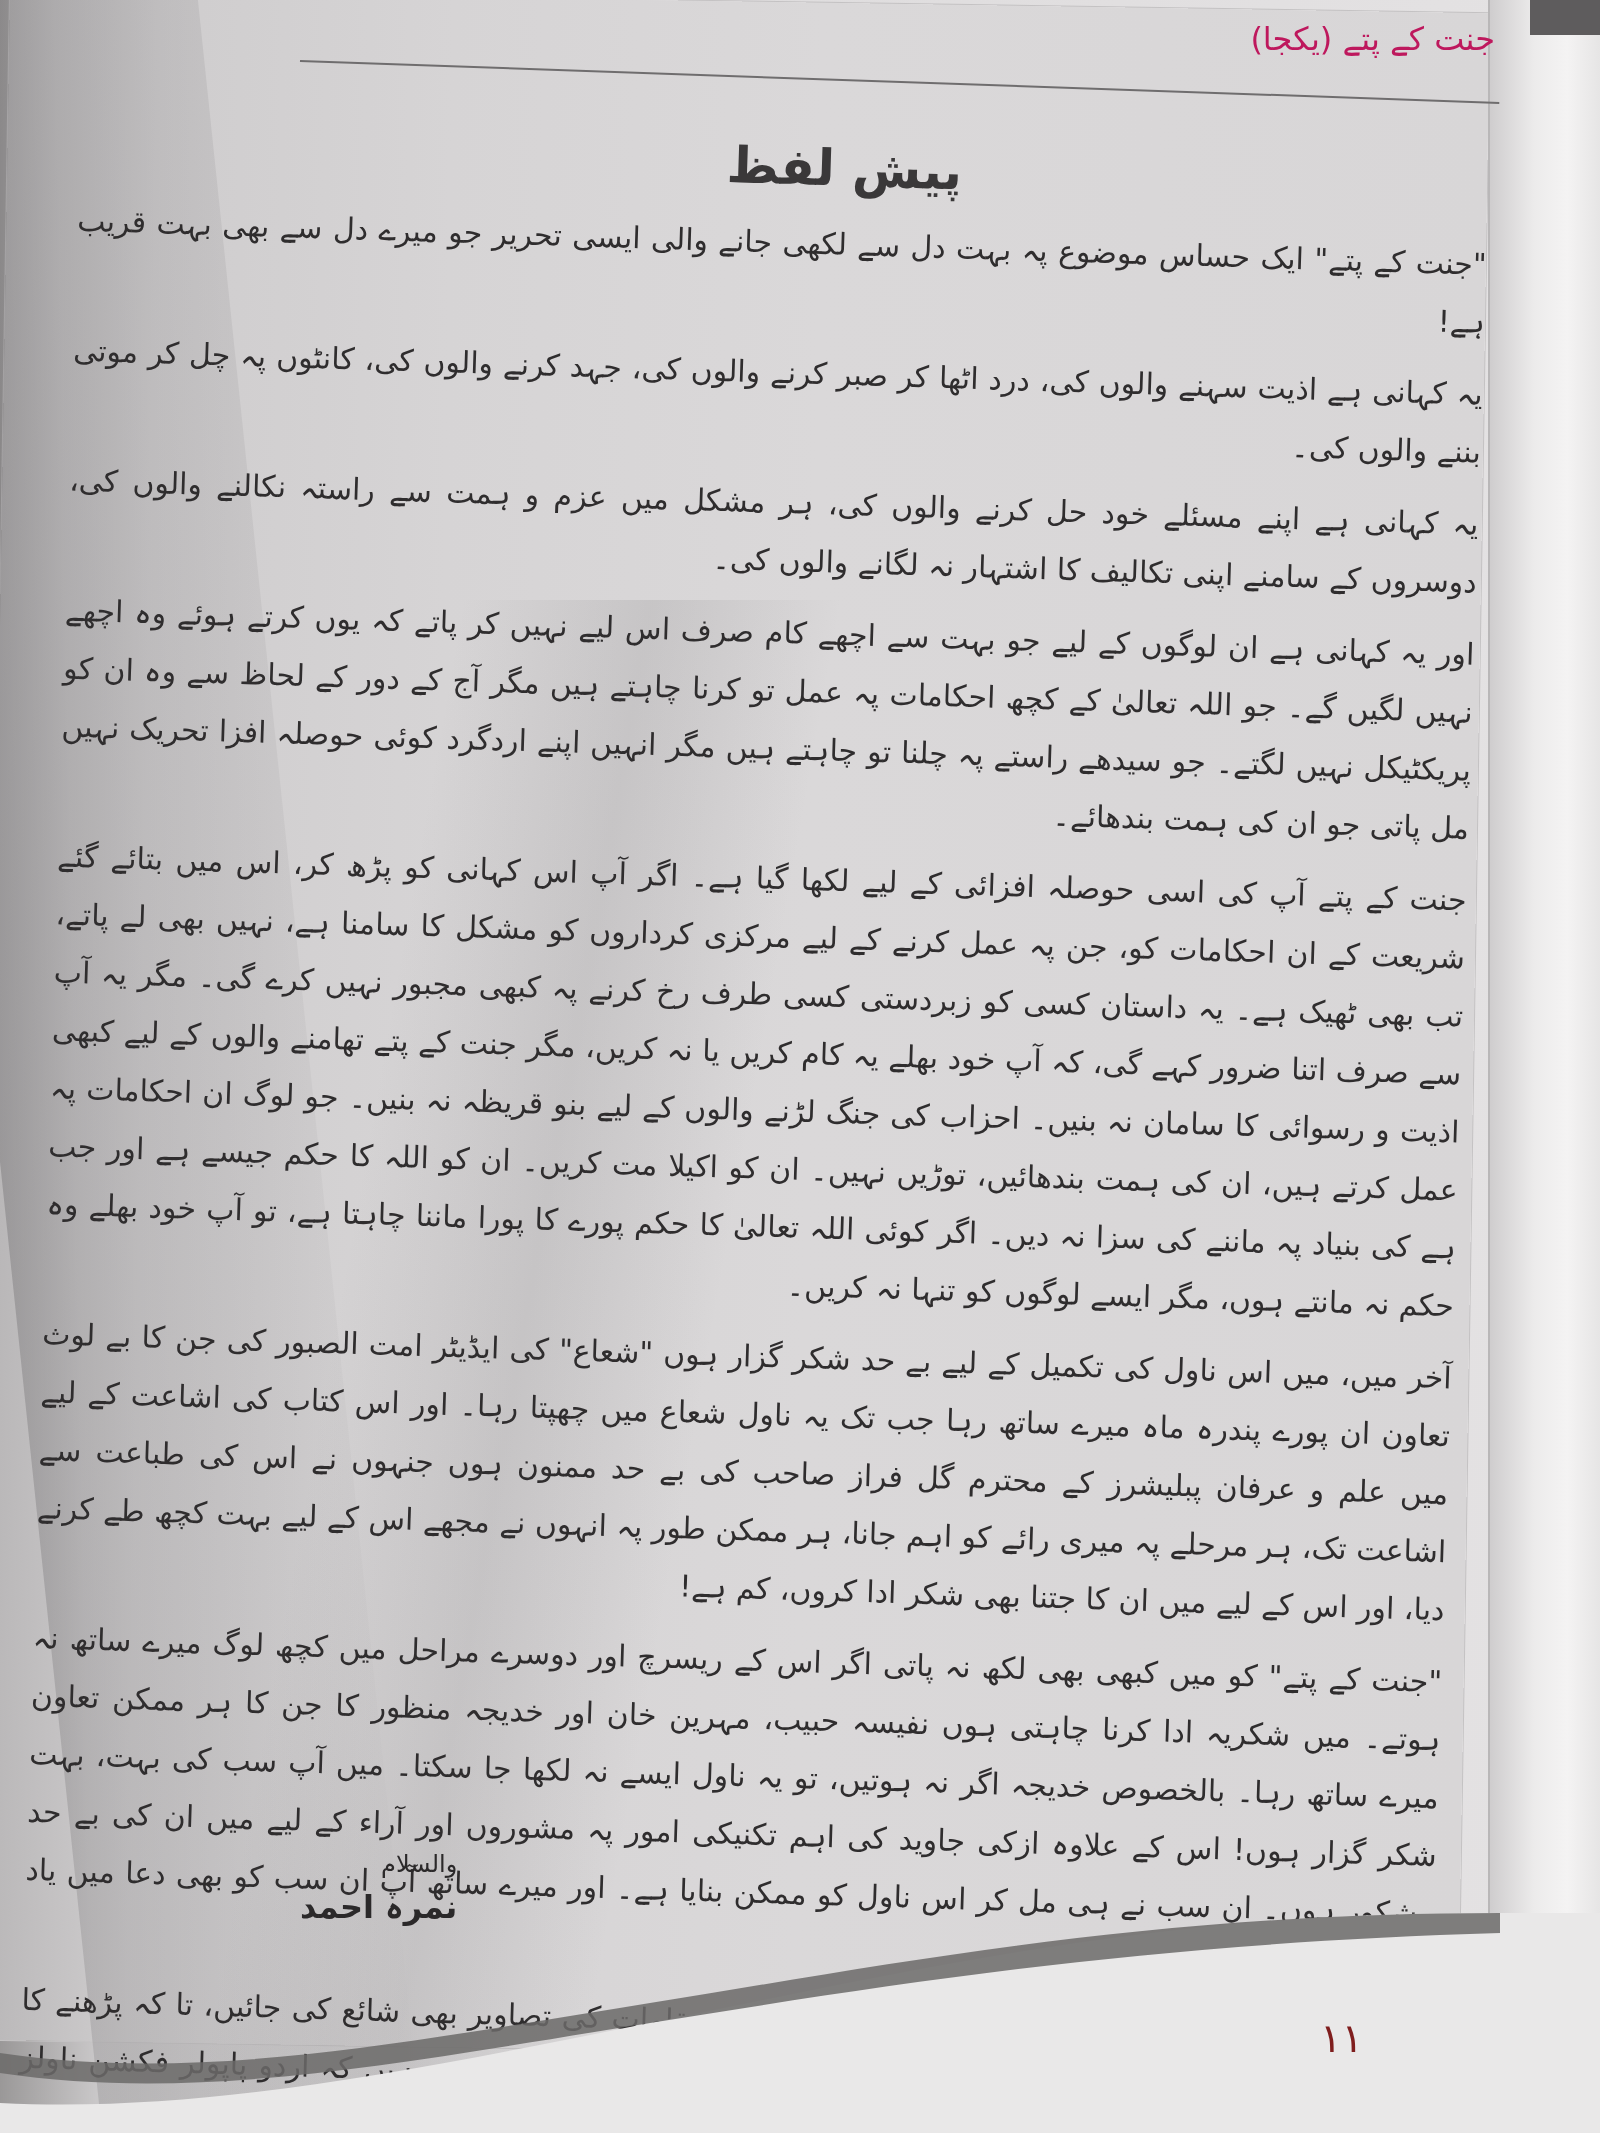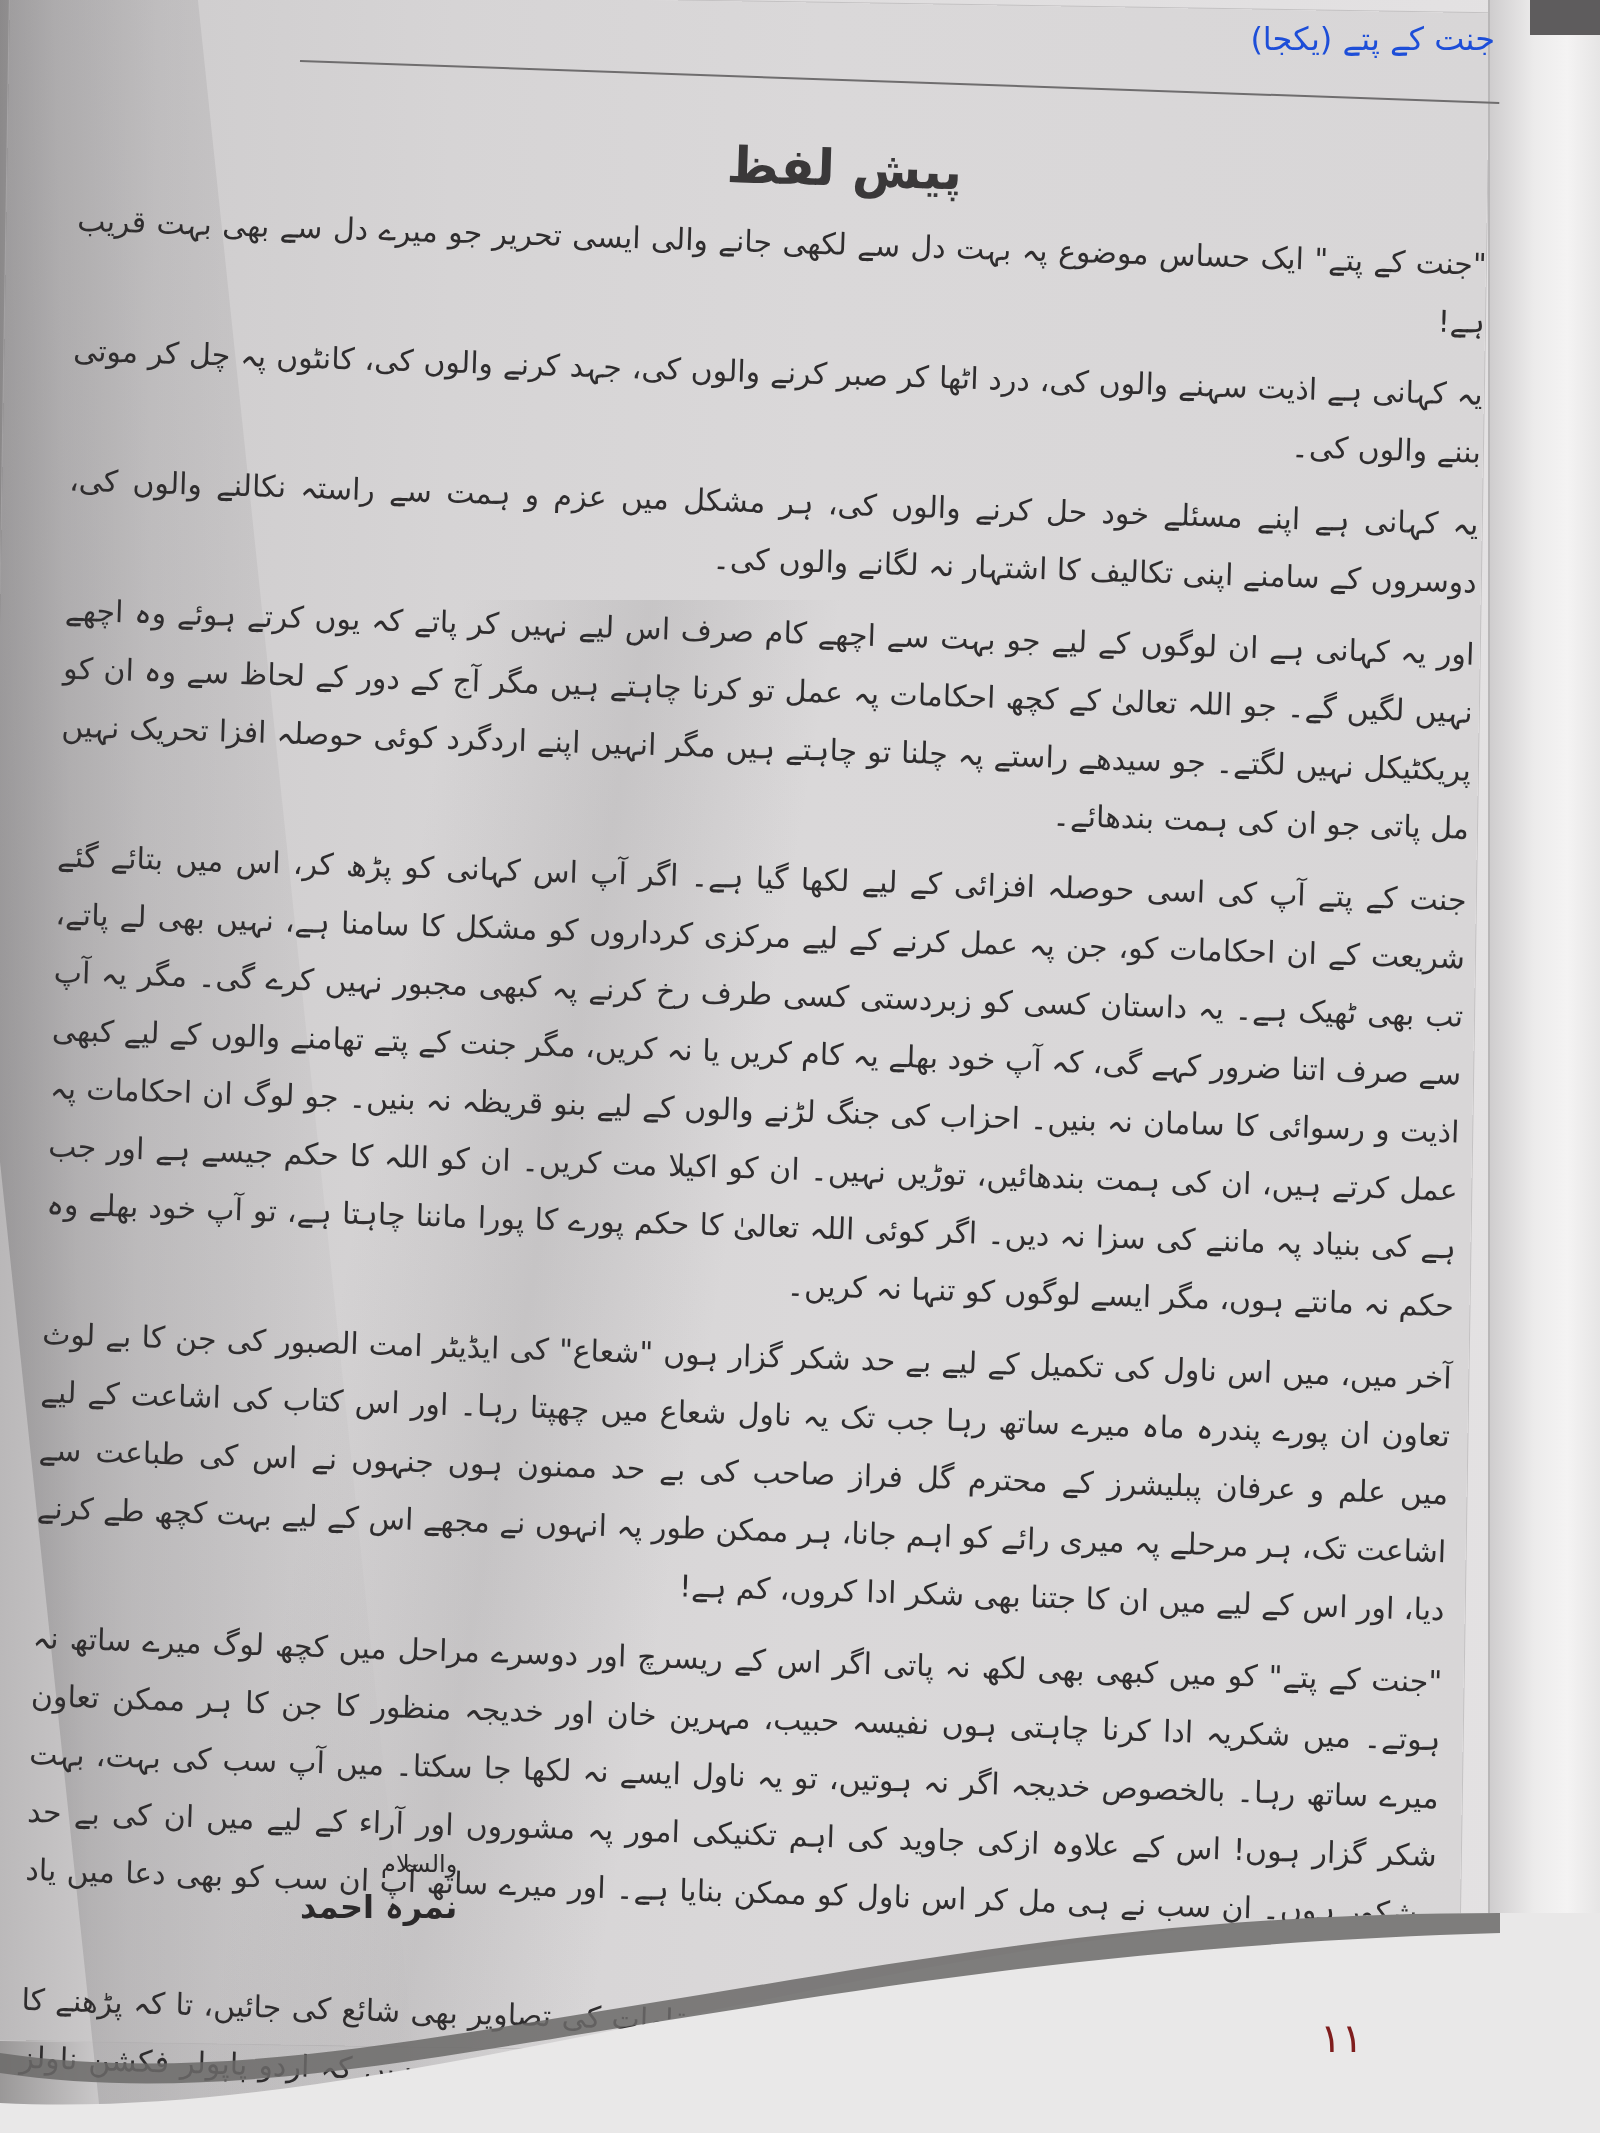--- a/index.html
+++ b/index.html
@@ -72,21 +72,21 @@
     background: #5e5c5d;
   }
   
   .running-header {
     position: absolute;
     right: 105px;
     top: 20px;
     direction: rtl;
     font-family: "DejaVu Sans", sans-serif;
     font-size: 32px;
-    color: #1d4ed8;
+    color: #be185d;
   }
   .header-rule {
     position: absolute;
     left: 300px;
     top: 60px;
     width: 1200px;
     height: 2px;
     background: #6f6d6e;
     transform: rotate(2deg);
     transform-origin: left center;

